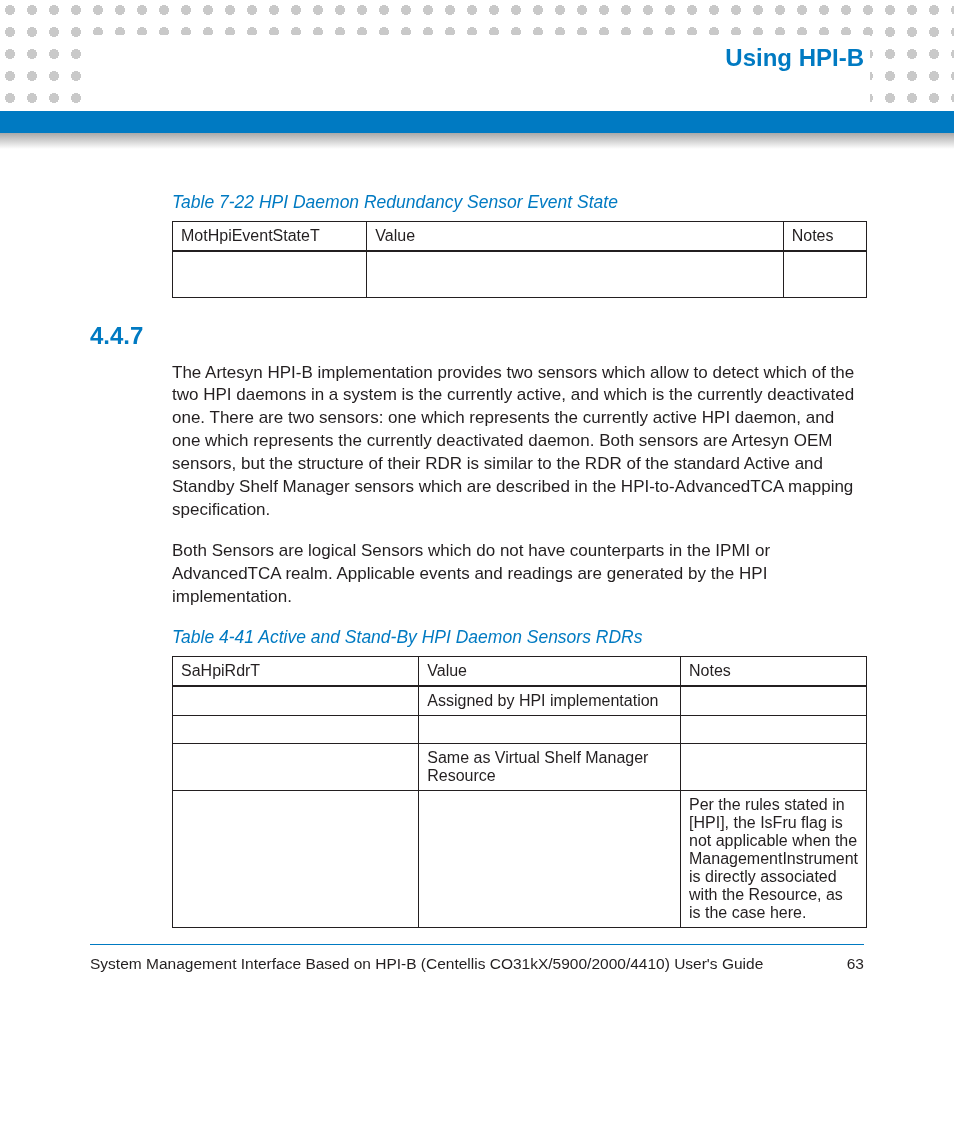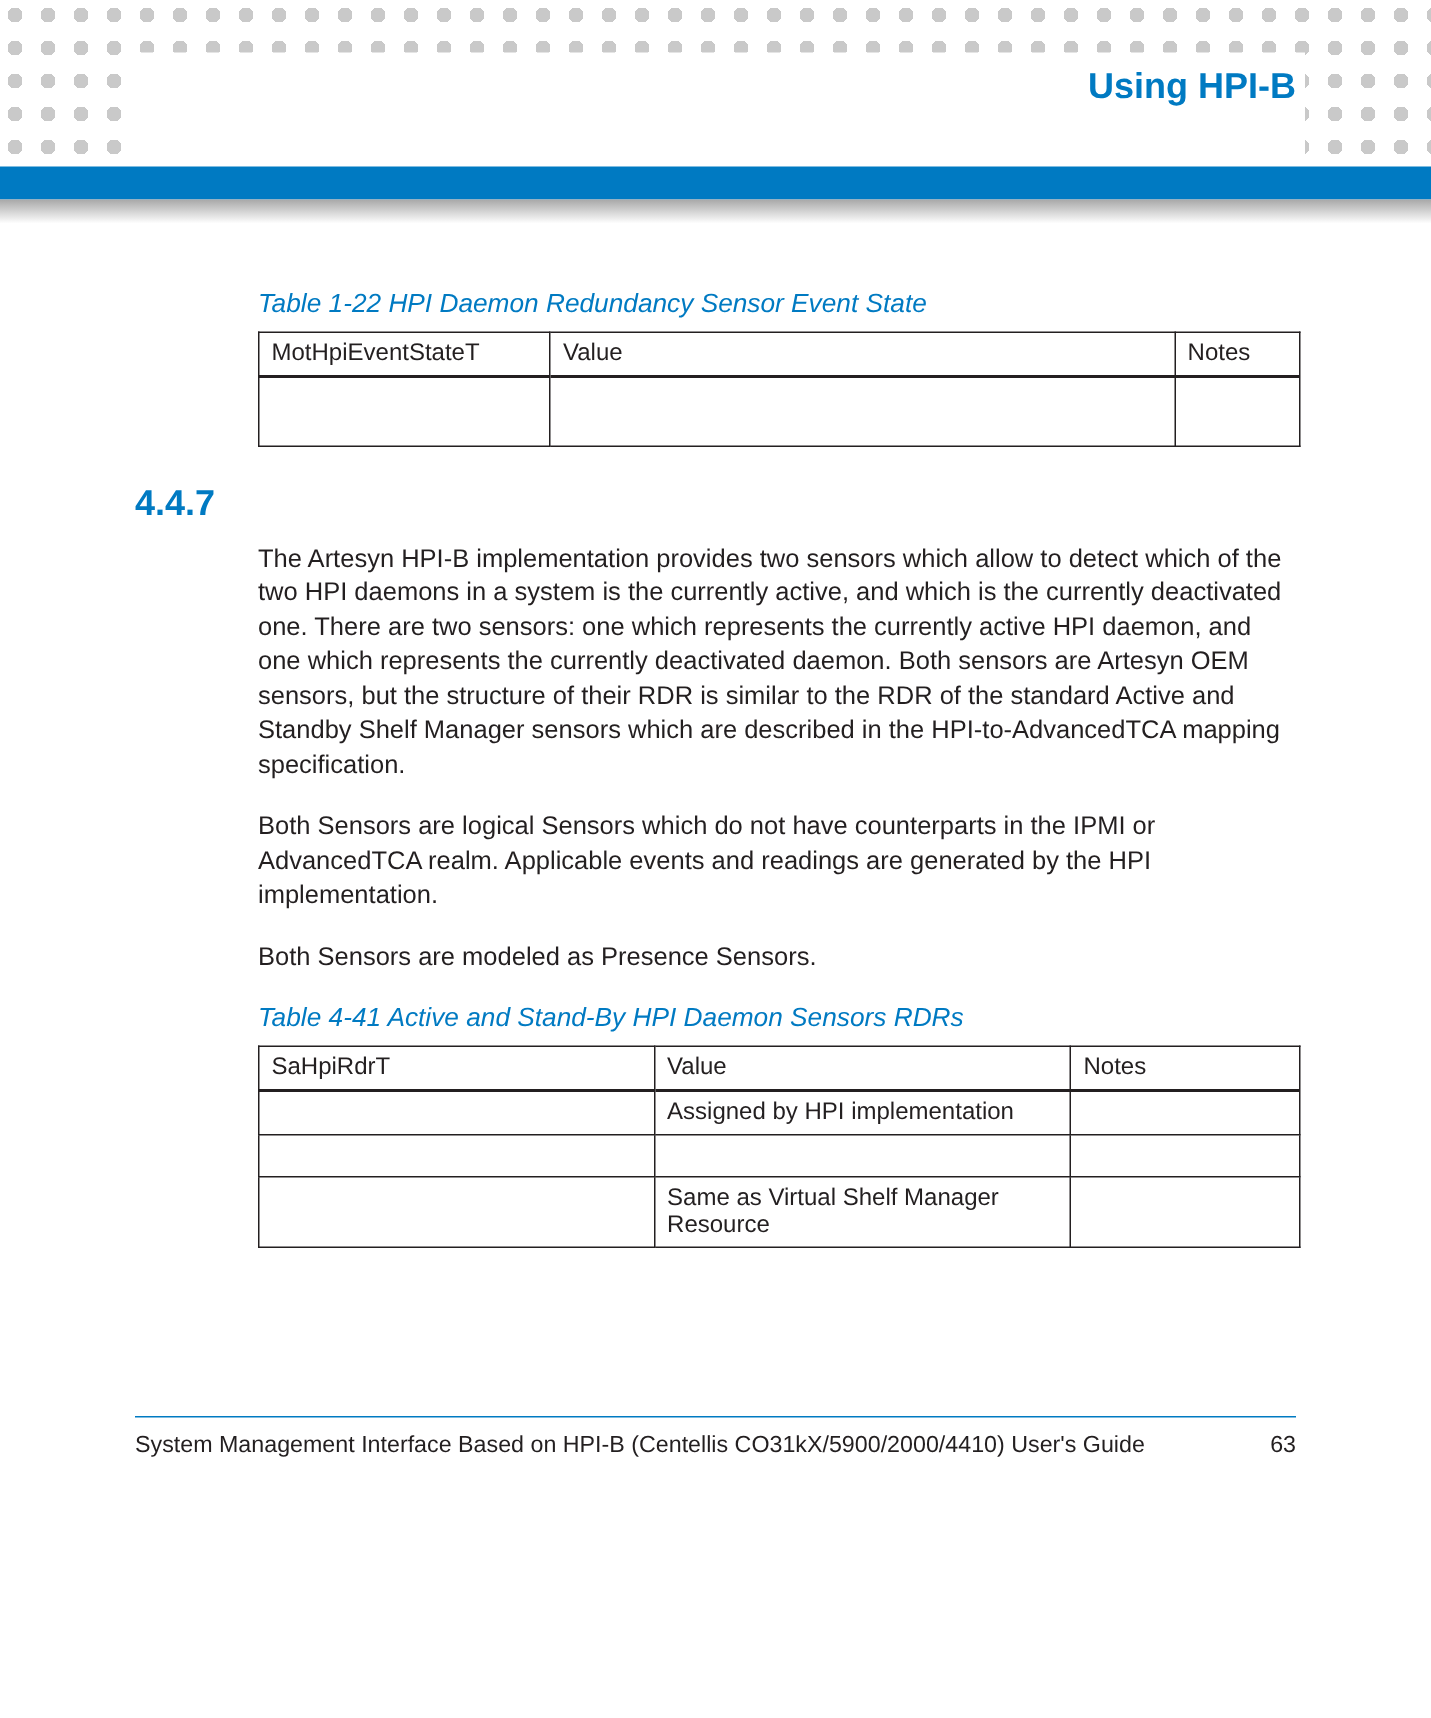--- a/index.html
+++ b/index.html
@@ -71,21 +71,21 @@
 
 <div class="page">
   <div class="dot-grid"></div>
   <div class="dot-mask"></div>
   <div class="chapter-title">Using HPI-B</div>
 
   <div class="blue-bar"></div>
   <div class="shadow-bar"></div>
 
   <div class="content">
-    <div class="table-caption">Table 1-22 HPI Daemon Redundancy Sensor Event State</div>
+    <div class="table-caption">Table 7-22 HPI Daemon Redundancy Sensor Event State</div>
     <table class="t1">
       <thead>
         <tr>
           <th>MotHpiEventStateT</th>
           <th>Value</th>
           <th>Notes</th>
         </tr>
       </thead>
       <tbody>
         <tr>
@@ -95,21 +95,20 @@
         </tr>
       </tbody>
     </table>
 
     <div class="section-row">
       <div class="section-number">4.4.7</div>
     </div>
 
     <p class="para">The Artesyn HPI-B implementation provides two sensors which allow to detect which of the two HPI daemons in a system is the currently active, and which is the currently deactivated one. There are two sensors: one which represents the currently active HPI daemon, and one which represents the currently deactivated daemon. Both sensors are Artesyn OEM sensors, but the structure of their RDR is similar to the RDR of the standard Active and Standby Shelf Manager sensors which are described in the HPI-to-AdvancedTCA mapping specification.</p>
     <p class="para">Both Sensors are logical Sensors which do not have counterparts in the IPMI or AdvancedTCA realm. Applicable events and readings are generated by the HPI implementation.</p>
-    <p class="para">Both Sensors are modeled as Presence Sensors.</p>
 
     <div class="table-caption">Table 4-41 Active and Stand-By HPI Daemon Sensors RDRs</div>
     <table class="t2">
       <thead>
         <tr>
           <th>SaHpiRdrT</th>
           <th>Value</th>
           <th>Notes</th>
         </tr>
       </thead>
@@ -122,20 +121,25 @@
         <tr>
           <td style="height:28px"></td>
           <td></td>
           <td></td>
         </tr>
         <tr>
           <td></td>
           <td>Same as Virtual Shelf Manager Resource</td>
           <td></td>
         </tr>
+        <tr>
+          <td></td>
+          <td></td>
+          <td>Per the rules stated in [HPI], the IsFru flag is not applicable when the ManagementInstrument is directly associated with the Resource, as is the case here.</td>
+        </tr>
       </tbody>
     </table>
   </div>
 
   <div class="footer">
     <span>System Management Interface Based on HPI-B (Centellis CO31kX/5900/2000/4410) User's Guide</span>
     <span>63</span>
   </div>
 </div>
 

